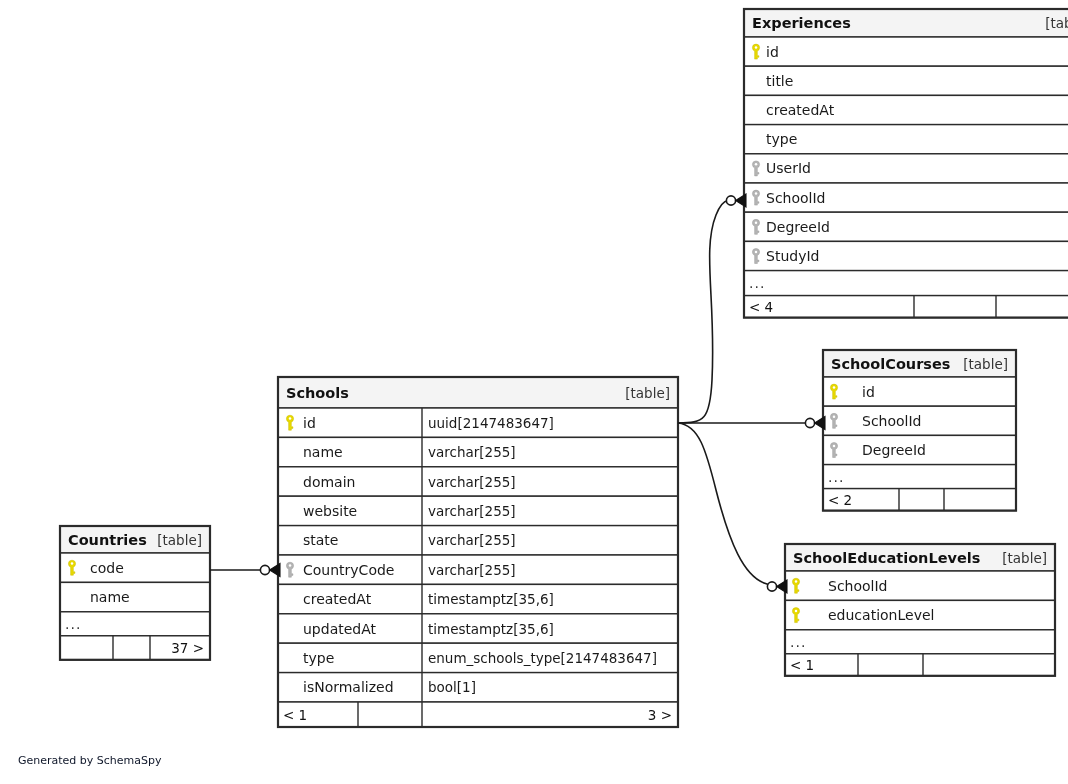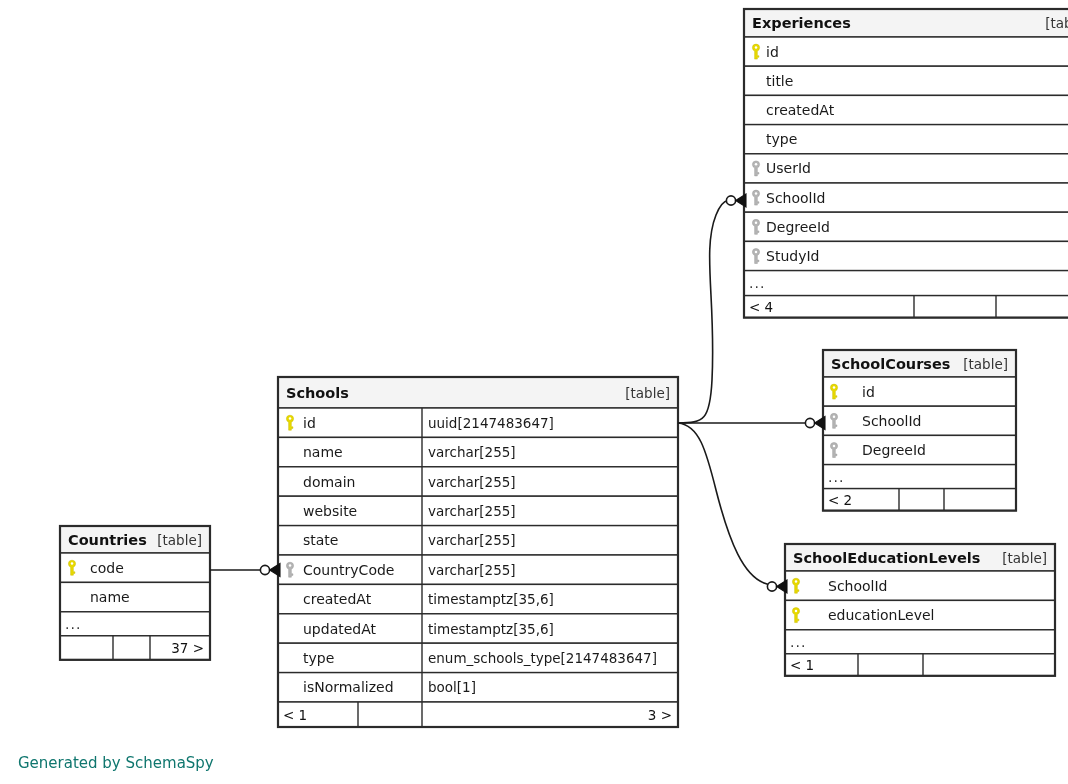--- a/index.html
+++ b/index.html
@@ -79,22 +79,22 @@
   }
   .edge-foot {
     fill: #111111;
     stroke: #111111;
     stroke-width: 1.1;
   }
   .footer-note {
     position: absolute;
     left: 18px;
     top: 754px;
-    font-size: 15px;
-    color: #0f766e;
+    font-size: 11px;
+    color: #0f172a;
     font-family: "DejaVu Sans", "Liberation Sans", sans-serif;
     text-align: right;
   }
 </style>
 </head>
 <body>
 
 <div id="diagram-root">
   <svg id="svg-root" width="1068" height="784" viewBox="0 0 1068 784" xmlns="http://www.w3.org/2000/svg">
       <g>

